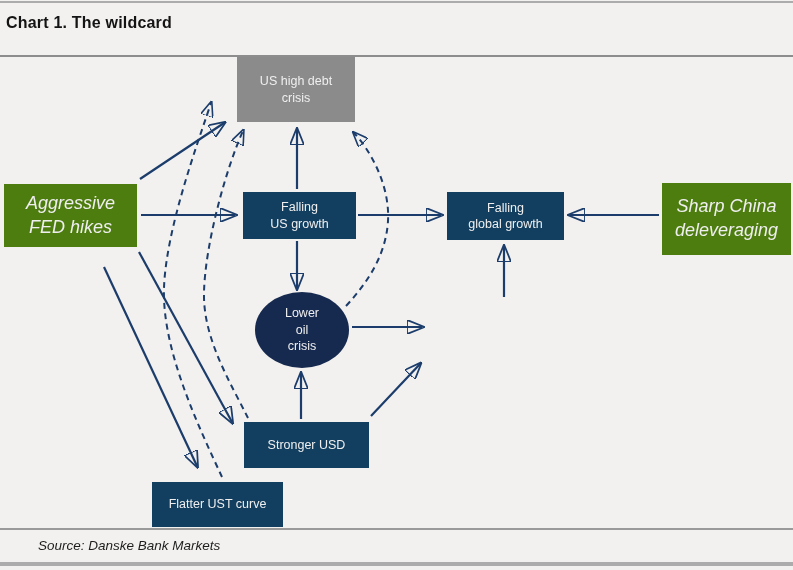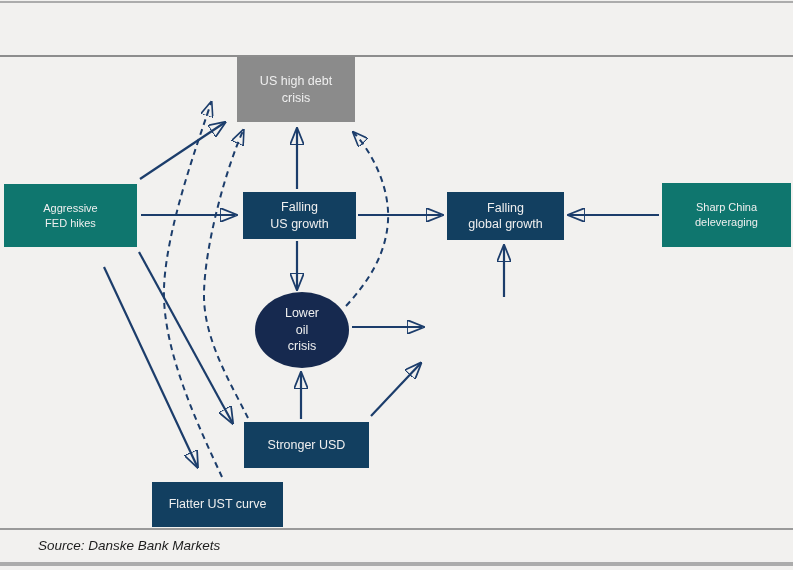--- a/index.html
+++ b/index.html
@@ -30,40 +30,41 @@
   .arrow-layer path.dashed{stroke-width:2px;stroke-dasharray:6 4.5;}
 
   .node{
     position:absolute;z-index:2;
     display:flex;align-items:center;justify-content:center;
     text-align:center;color:#EFEFEF;
     white-space:pre-line;line-height:1.32;
   }
   .node.navy{background:#123F60;font-size:12.5px;}
   .node.gray{background:#8B8B8B;font-size:12.5px;}
-  .node.red{background:#0f766e;font-size:11px;}
+  .node.red{background:#4d7c0f;font-size:18px;font-style:italic;}
   .node.circle{background:#16294F;border-radius:50%;font-size:12.5px;}
 
   #node-fed{left:4px;top:184px;width:133px;height:63px;}
   #node-ushy{left:237px;top:57px;width:118px;height:65px;}
   #node-usgrowth{left:243px;top:192px;width:113px;height:47px;}
   #node-global{left:447px;top:192px;width:117px;height:48px;}
-  #node-china{left:662px;top:183px;width:129px;height:64px;}
+  #node-china{left:662px;top:183px;width:129px;height:72px;}
   #node-oil{left:255px;top:292px;width:94px;height:76px;}
   #node-em{left:428px;top:300px;width:152px;height:57px;}
   #node-usd{left:244px;top:422px;width:125px;height:46px;}
   #node-flatter{left:152px;top:482px;width:131px;height:45px;}
 </style>
 </head>
 <body>
 
 <div class="page">
 
   <div class="top-border"></div>
 
+  <div class="title">Chart 1. The wildcard</div>
   <div class="rule-under-title"></div>
 
   <svg class="arrow-layer" viewBox="0 0 793 570" xmlns="http://www.w3.org/2000/svg">
     <defs>
       <marker id="ah" viewBox="0 0 10 8" refX="8.5" refY="4" markerWidth="8" markerHeight="6.5" orient="auto-start-reverse">
         <path d="M0,0 L10,4 L0,8 z" fill="#1C3D6B" stroke="none"></path>
       </marker>
     </defs>
 
     <path class="solid" marker-end="url(#ah)" d="M140,179 L224,123"></path>

